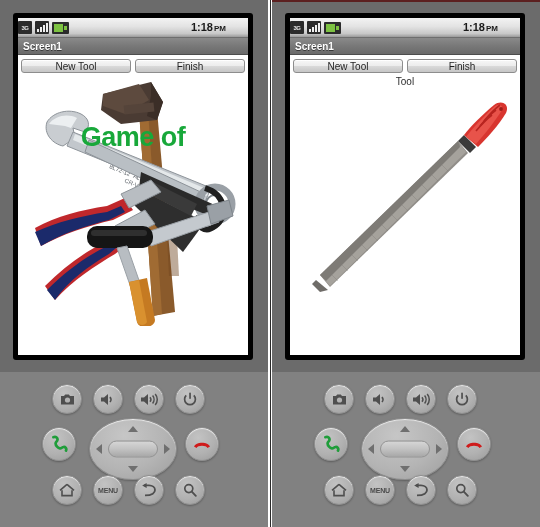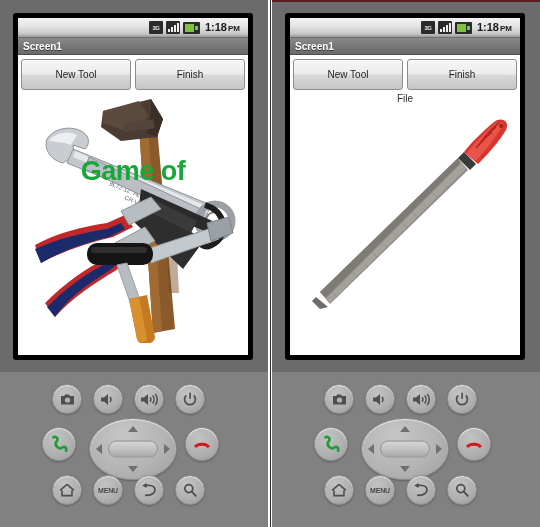--- a/index.html
+++ b/index.html
@@ -30,22 +30,22 @@
   .screen{
     position:absolute;left:4px;top:4px;right:4px;bottom:4px;
     background:#ffffff;overflow:hidden;
   }
 
   
   .statusbar{
     position:relative;height:20px;
     background:linear-gradient(to bottom,#f3f3f3 0%,#e3e3e3 45%,#c8c8c8 82%,#9a9a9a 100%);
     border-bottom:1px solid #6e6e6e;
-    display:flex;align-items:center;justify-content:flex-end;
-    padding-right:8px;box-sizing:border-box;
+    display:flex;align-items:center;justify-content:space-between;
+    padding-right:22px;box-sizing:border-box;
   }
   .sb-icons{display:flex;align-items:center;gap:3px;}
   .ico-3g{
     width:14px;height:13px;background:#2b2b2b;border-radius:1px;
     display:flex;align-items:center;justify-content:center;
     color:#e8e8e8;font-size:6px;font-weight:bold;line-height:1;
     font-family:"Liberation Sans",sans-serif;letter-spacing:-0.5px;
   }
   .ico-signal{width:14px;height:13px;background:#2b2b2b;border-radius:1px;position:relative;}
   .ico-signal i{position:absolute;bottom:2px;background:#f0f0f0;display:block;}
@@ -77,21 +77,21 @@
   }
   .titlebar span{
     color:#ffffff;font-size:10px;font-weight:bold;
     text-shadow:0 1px 0 rgba(0,0,0,.5);
     font-family:"Liberation Sans",sans-serif;
   }
 
   
   .btnrow{display:flex;padding:4px 3px 0 3px;gap:4px;}
   .abtn{
-    flex:1;height:31px;border:1px solid #8d8d8d;border-radius:3px;
+    flex:1;height:14px;border:1px solid #8d8d8d;border-radius:3px;
     background:linear-gradient(to bottom,#f7f7f7 0%,#ececec 48%,#d9d9d9 52%,#c6c6c6 100%);
     display:flex;align-items:center;justify-content:center;
     font-size:10px;color:#1f1f1f;box-sizing:border-box;
     font-family:"Liberation Sans",sans-serif;
     box-shadow:inset 0 1px 0 rgba(255,255,255,.9);
   }
   .caption{
     text-align:center;font-size:10px;color:#2c2c2c;padding-top:3px;
     font-family:"Liberation Sans",sans-serif;
   }
@@ -243,21 +243,21 @@
               <rect x="58" y="150" width="66" height="22" rx="10" fill="#151515"></rect>
               <rect x="62" y="154" width="56" height="6" rx="3" fill="#2f2f2f"></rect>
             </g>
 
             <g>
               <polygon points="88,172 98,170 112,210 102,212" fill="#b8bdc2" stroke="#9aa0a6" stroke-width="1"></polygon>
               <path d="M100,206 L118,202 L126,244 C126,252 110,254 108,246 Z" fill="#c57a22"></path>
               <path d="M100,206 L110,204 L118,246 C116,250 110,250 108,246 Z" fill="#d9912f"></path>
             </g>
           </svg>
-          <div class="overlay-text" style="top:65px;">
+          <div class="overlay-text" style="top:48px;">
             <div>Game of</div>
           </div>
         </div>
 
       </div>
     </div>
 
     <div class="hwkeys">
       <div class="hwbtn r1" style="left:52px;top:12px;">
         <svg width="15" height="13" viewBox="0 0 15 13">
@@ -356,21 +356,21 @@
 
         <div class="titlebar">
           <span>Screen1</span>
         </div>
 
         <div class="btnrow">
           <div class="abtn">New Tool</div>
           <div class="abtn">Finish</div>
         </div>
 
-        <div class="caption">File</div>
+        <div class="caption">Tool</div>
 
         <div class="art">
           <svg width="215" height="245" viewBox="0 0 215 245">
             <rect x="0" y="0" width="215" height="245" fill="#ffffff"></rect>
 
             <g>
               <polygon points="22,188 32,200 170,66 160,54" fill="#908d88"></polygon>
               <polygon points="26,192 32,199 168,65 163,58" fill="#a5a29c"></polygon>
               <polygon points="22,188 28,194 162,60 160,54" fill="#7e7b76"></polygon>
 

